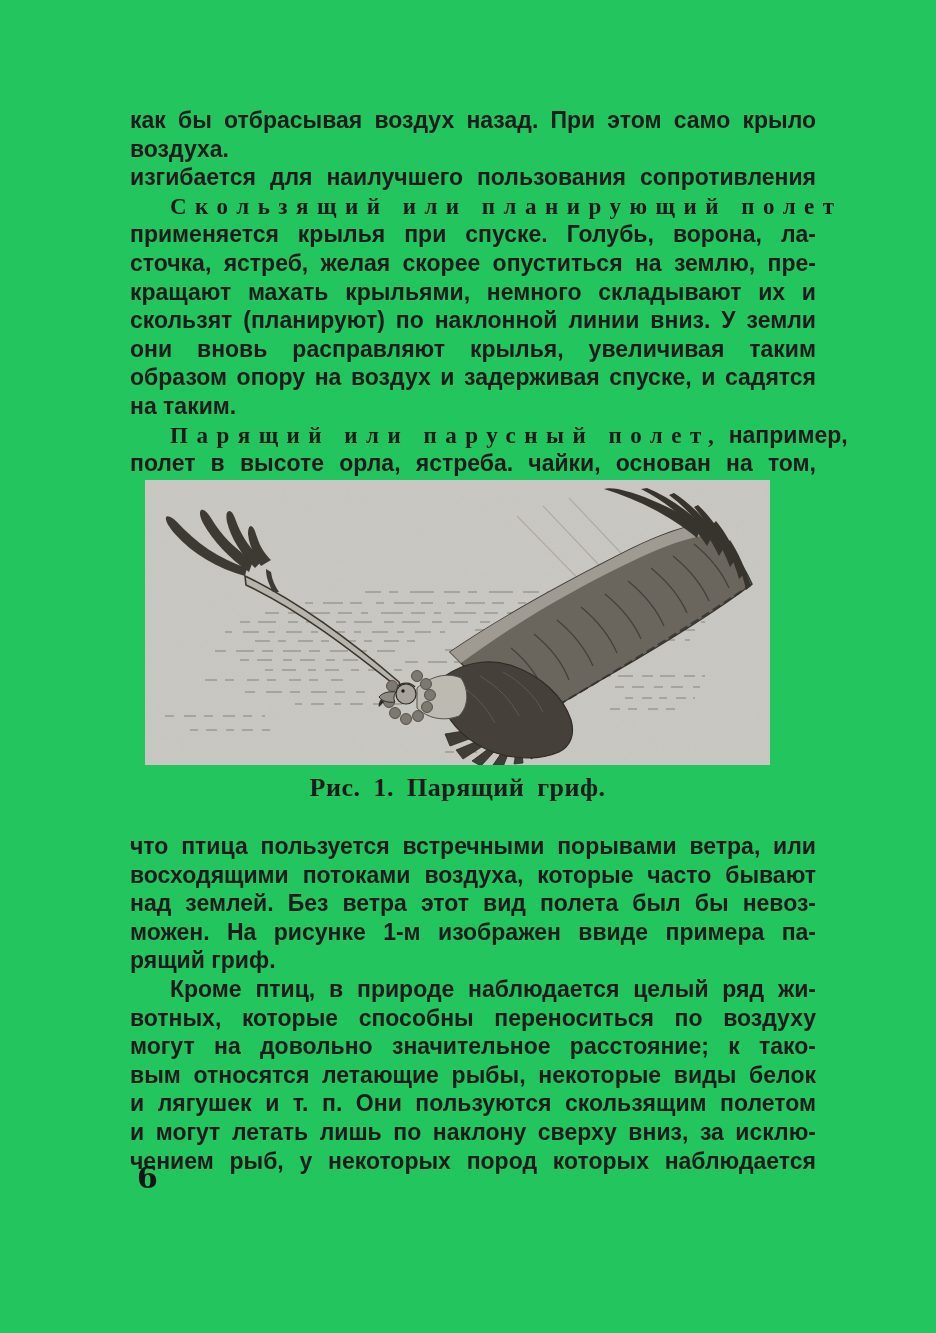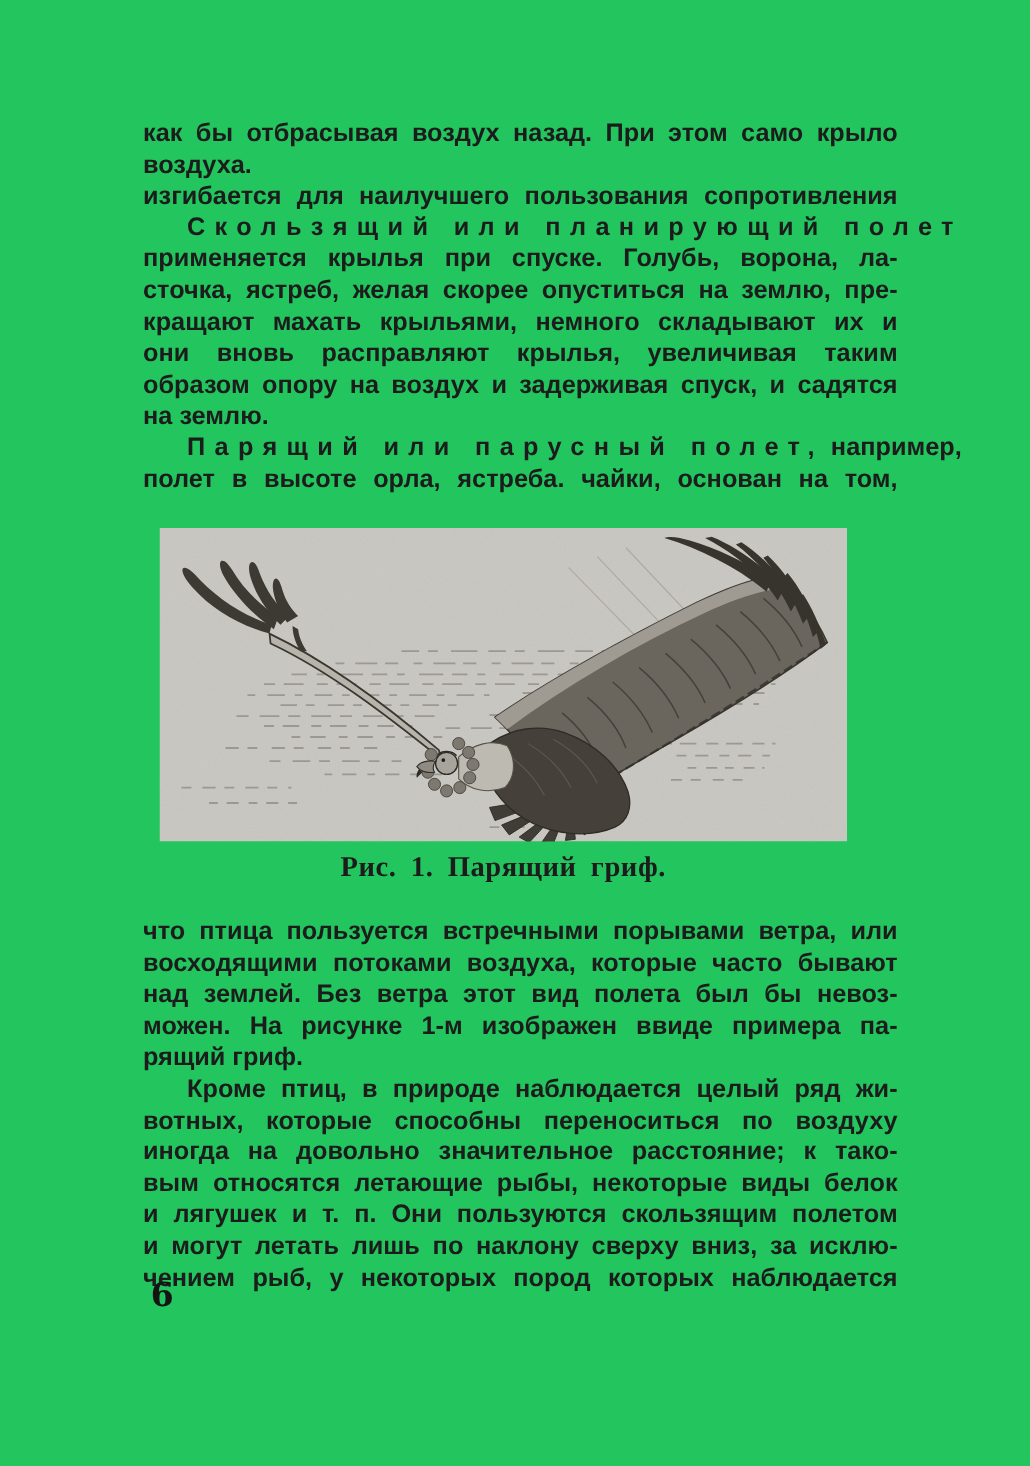--- a/index.html
+++ b/index.html
@@ -6,21 +6,21 @@
   .page{
     position:relative;width:936px;height:1333px;background:#22c55e;overflow:hidden;
     font-family:"Liberation Sans",sans-serif;color:#1c1c1c;padding-left:46px;
   }
   .textblock{position:absolute;left:130px;width:686px;font-weight:700;font-size:23px;line-height:28.6px;}
   .textblock.upper{top:106px;}
   .textblock.lower{top:832px;}
   .line{text-align:justify;text-align-last:justify;height:28.6px;white-space:nowrap;}
   .line.end{text-align-last:left;}
   .line.indent{text-indent:40px;}
-  .spread{letter-spacing:8.5px;}
+  .spread{letter-spacing:8.5px;font-family:Liberation Serif, serif;}
   .figure{position:absolute;left:145px;top:480px;width:625px;height:285px;}
   .figure svg{display:block;}
   .caption{
     position:absolute;left:145px;top:773px;width:625px;text-align:center;
     font-family:"Liberation Serif",serif;font-weight:700;font-size:26px;color:#1c1c1c;
     word-spacing:6px;letter-spacing:0.5px;
   }
   .page-number{
     position:absolute;left:137px;top:1160px;
     font-family:"DejaVu Serif",serif;font-weight:700;font-size:30px;color:#141414;
@@ -32,23 +32,24 @@
 <div class="page">
 
   <div class="textblock upper" id="upper-block">
       <div class="line">как бы отбрасывая воздух назад. При этом само крыло</div>
       <div class="line end">воздуха.</div>
       <div class="line">изгибается для наилучшего пользования сопротивления</div>
       <div class="line indent"><span class="spread">Скользящий или планирующий полет</span></div>
       <div class="line">применяется крылья при спуске. Голубь, ворона, ла-</div>
       <div class="line">сточка, ястреб, желая скорее опуститься на землю, пре-</div>
       <div class="line">кращают махать крыльями, немного складывают их и</div>
+      <div class="line">скользят (планируют) по наклонной линии вниз. У земли</div>
       <div class="line">они вновь расправляют крылья, увеличивая таким</div>
-      <div class="line">образом опору на воздух и задерживая спуск, и садятся</div>
-      <div class="line end">на землю.</div>
+      <div class="line">образом опору на воздух и задерживая спуске, и садятся</div>
+      <div class="line end">на таким.</div>
       <div class="line indent"><span class="spread">Парящий или парусный полет,</span> например,</div>
       <div class="line">полет в высоте орла, ястреба. чайки, основан на том,</div>
     </div>
 
   <figure class="figure" style="margin:0">
     <svg width="625" height="285" viewBox="0 0 625 285" aria-hidden="true">
       <defs>
         <filter id="grain" x="0" y="0" width="100%" height="100%">
           <feTurbulence type="fractalNoise" baseFrequency="0.9" numOctaves="2" stitchTiles="stitch"></feTurbulence>
           <feColorMatrix type="saturate" values="0"></feColorMatrix>
@@ -186,21 +187,21 @@
   <figcaption class="caption">Рис. 1. Парящий гриф.</figcaption>
 
   <div class="textblock lower" id="lower-block">
       <div class="line">что птица пользуется встречными порывами ветра, или</div>
       <div class="line">восходящими потоками воздуха, которые часто бывают</div>
       <div class="line">над землей. Без ветра этот вид полета  был бы невоз-</div>
       <div class="line">можен. На рисунке 1-м изображен  ввиде примера па-</div>
       <div class="line end">рящий гриф.</div>
       <div class="line indent">Кроме птиц, в природе наблюдается целый ряд жи-</div>
       <div class="line">вотных, которые способны переноситься по воздуху</div>
-      <div class="line">иногда на довольно значительное расстояние; к тако-</div>
+      <div class="line">могут на довольно значительное расстояние; к тако-</div>
       <div class="line">вым относятся летающие рыбы, некоторые виды белок</div>
       <div class="line">и лягушек и т. п. Они пользуются скользящим полетом</div>
       <div class="line">и могут летать лишь по наклону сверху вниз, за исклю-</div>
       <div class="line">чением рыб, у некоторых пород которых  наблюдается</div>
     </div>
 
   <div class="page-number">6</div>
 
 </div>
 

